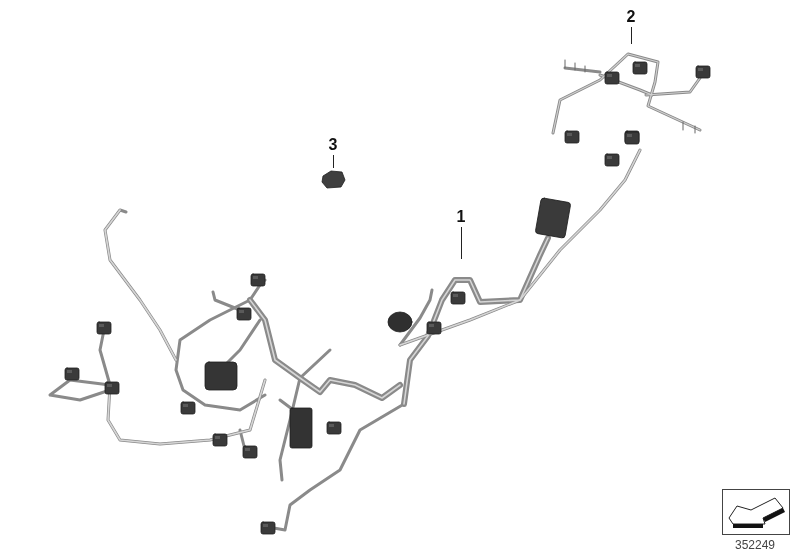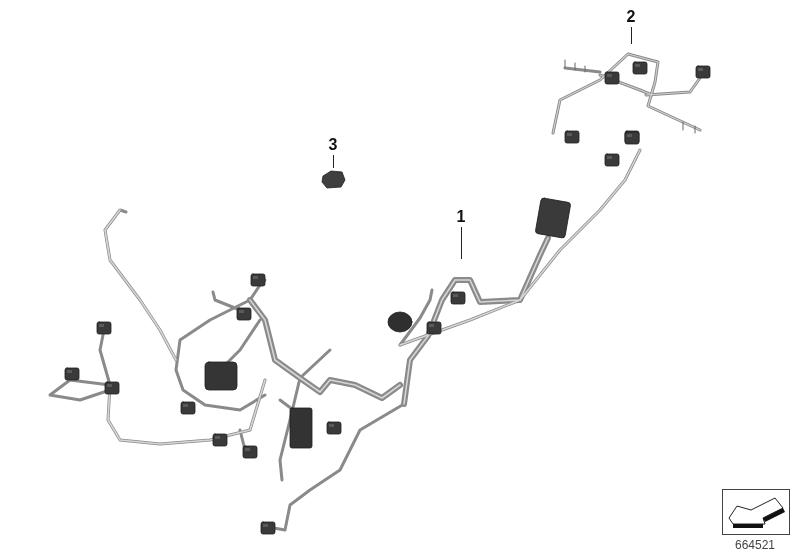--- a/index.html
+++ b/index.html
@@ -109,13 +109,13 @@
 <div class="callout" style="left:323px; top:136px;">3</div>
 <div class="leader" style="left:333px; top:155px; height:13px;"></div>
 
 <div class="ref-box">
   <svg width="66" height="44" viewBox="0 0 66 44">
     <path d="M6 28 L10 34 L42 34 L40 28 L60 18 L52 8 L28 20 L14 16 Z" fill="#fff" stroke="#222" stroke-width="1"></path>
     <path d="M10 34 L40 34 L40 38 L10 38 Z" fill="#111"></path>
     <path d="M40 28 L60 18 L62 22 L42 32 Z" fill="#111"></path>
   </svg>
 </div>
-<div class="ref-num">664521</div>
+<div class="ref-num">352249</div>
 
 </body></html>

